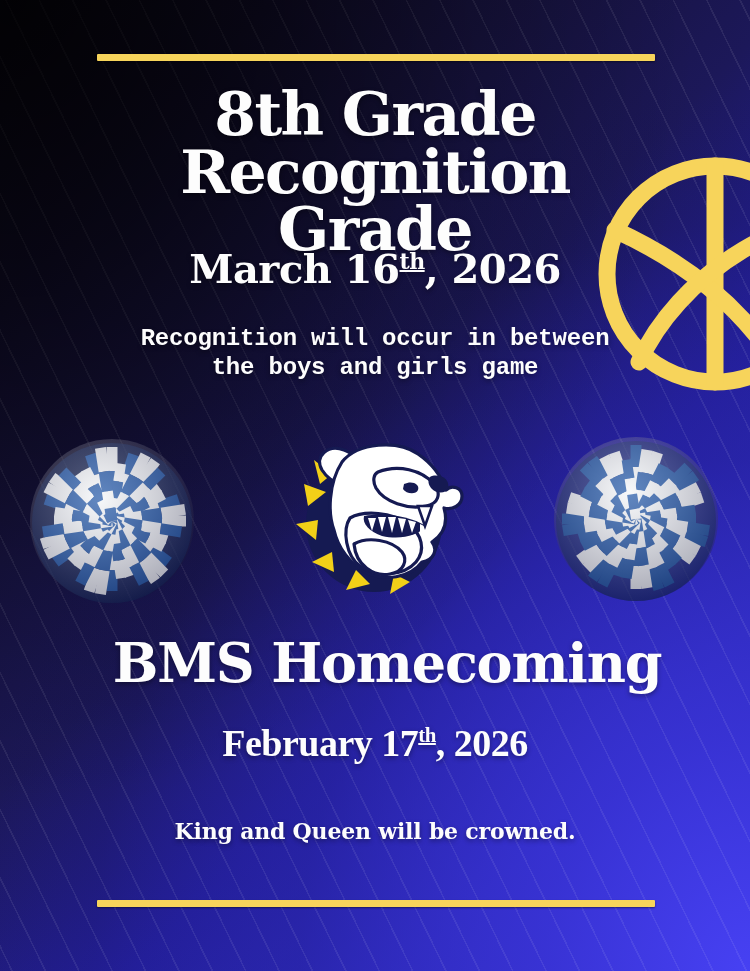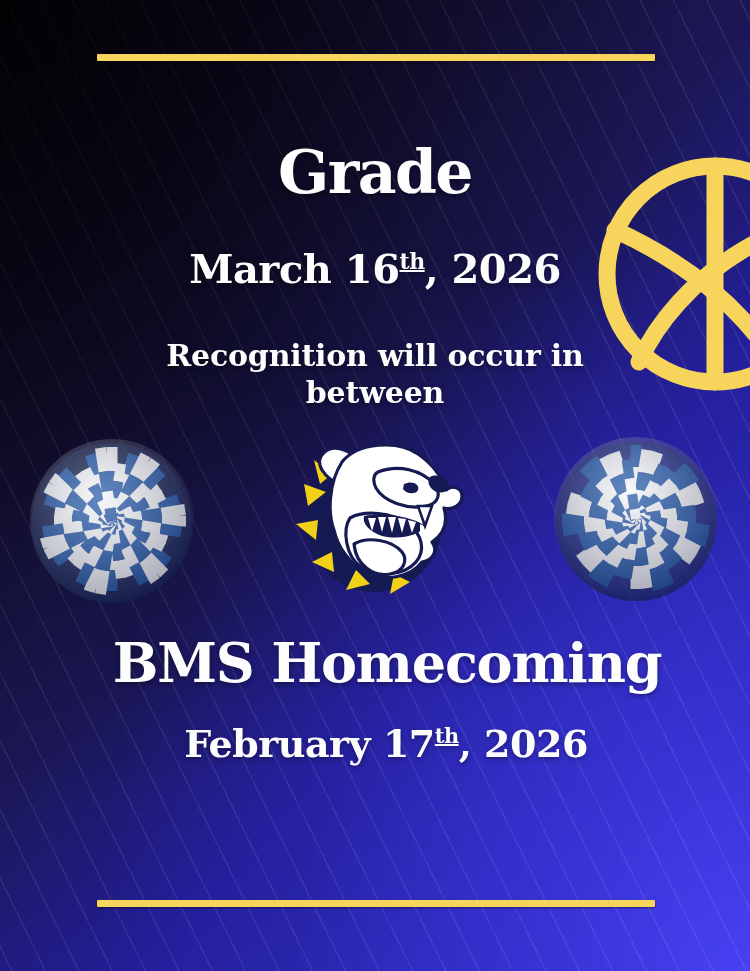--- a/index.html
+++ b/index.html
@@ -85,46 +85,48 @@
     top: 248px;
     left: 60px;
     width: 630px;
     font-size: 40px;
     line-height: 1.05;
     letter-spacing: -0.5px;
   }
 
   #note-1 {
     position: absolute;
-    top: 338px;
+    top: 324px;
     left: 95px;
     width: 560px;
-    font-size: 30px;
+    font-size: 24px;
     line-height: 1.22;
     letter-spacing: -0.2px;
+    font-family: Liberation Mono, monospace;
   }
 
   #headline-2 {
     position: absolute;
     top: 636px;
     left: 52px;
     width: 670px;
     font-size: 54px;
     line-height: 1.0;
     letter-spacing: -1.2px;
   }
 
   #date-2 {
     position: absolute;
     top: 724px;
-    left: 71px;
+    left: 60px;
     width: 630px;
     font-size: 38px;
     line-height: 1.05;
     letter-spacing: -0.5px;
+    font-family: Liberation Serif, serif;
   }
 
   #note-2 {
     position: absolute;
     top: 818px;
     left: 95px;
     width: 560px;
     font-size: 22px;
     line-height: 1.2;
     letter-spacing: -0.2px;
@@ -174,28 +176,29 @@
         <g fill="none" stroke="#f7d45b" stroke-width="17" stroke-linecap="round">
           <circle cx="118" cy="118" r="108"></circle>
           <path d="M118 10 L118 226"></path>
           <path d="M18 74 C 66 96, 120 130, 160 180 C 175 198, 186 214, 194 228"></path>
           <path d="M42 206 C 60 166, 96 124, 146 94 C 180 74, 208 64, 228 60"></path>
         </g>
       </svg>
     </div>
 
     <div class="disp" id="headline-1">
-      <br>
+      <span>8th Grade Recognition</span><br>
       <span>Grade</span>
     </div>
 
     <div class="disp" id="date-1"><span>March 16</span><span class="sup">th</span><span>, 2026</span></div>
 
     <div class="disp" id="note-1">
       <span>Recognition will occur in between</span><br>
+      <span>the boys and girls game</span>
     </div>
 
     <div id="graphics-row">
 
       <div class="pompom" id="pompom-left">
         <svg viewBox="0 0 172 172" width="172" height="172" aria-hidden="true">
           <defs>
             <radialGradient id="pomShadeL" cx="42%" cy="36%" r="72%">
               <stop offset="0%" stop-color="#ffffff" stop-opacity="0.30"></stop>
               <stop offset="100%" stop-color="#000022" stop-opacity="0.35"></stop>
@@ -393,17 +396,18 @@
           <circle cx="86" cy="86" r="82" fill="url(#pomShadeR)"></circle>
         </svg>
       </div>
 
     </div>
 
     <div class="disp" id="headline-2">BMS Homecoming</div>
 
     <div class="disp" id="date-2"><span>February 17</span><span class="sup">th</span><span>, 2026</span></div>
 
+    <div class="disp" id="note-2">King and Queen will be crowned.</div>
 
     <div class="rule" id="rule-bottom"></div>
 
   </div>
 </div>
 
 </body></html>

